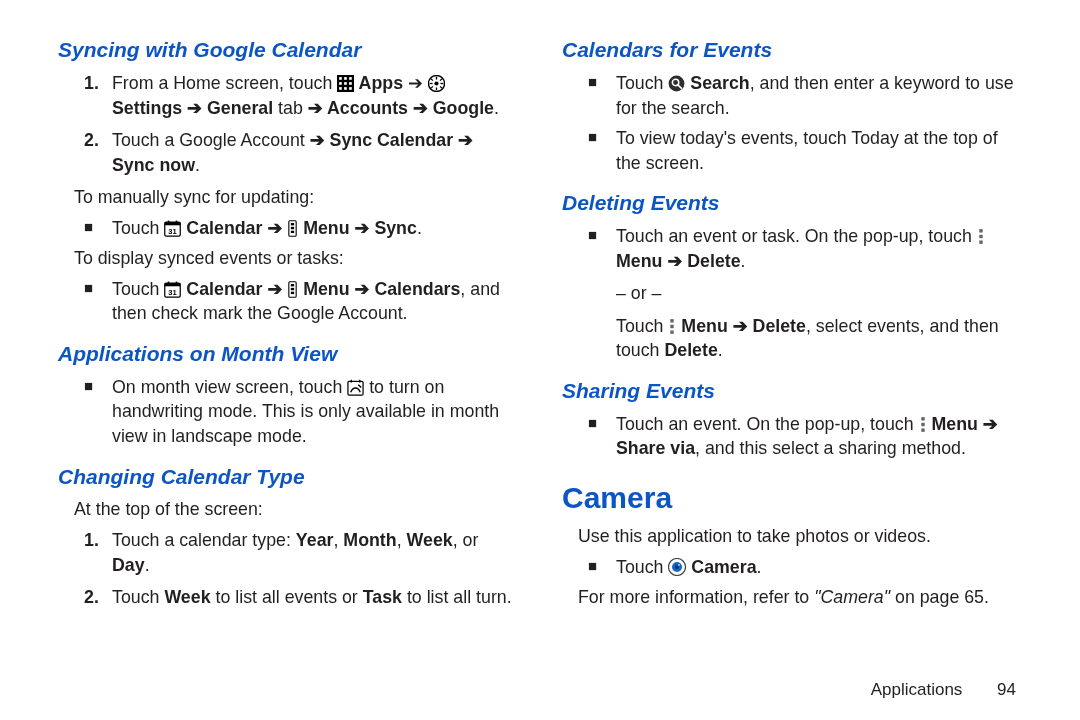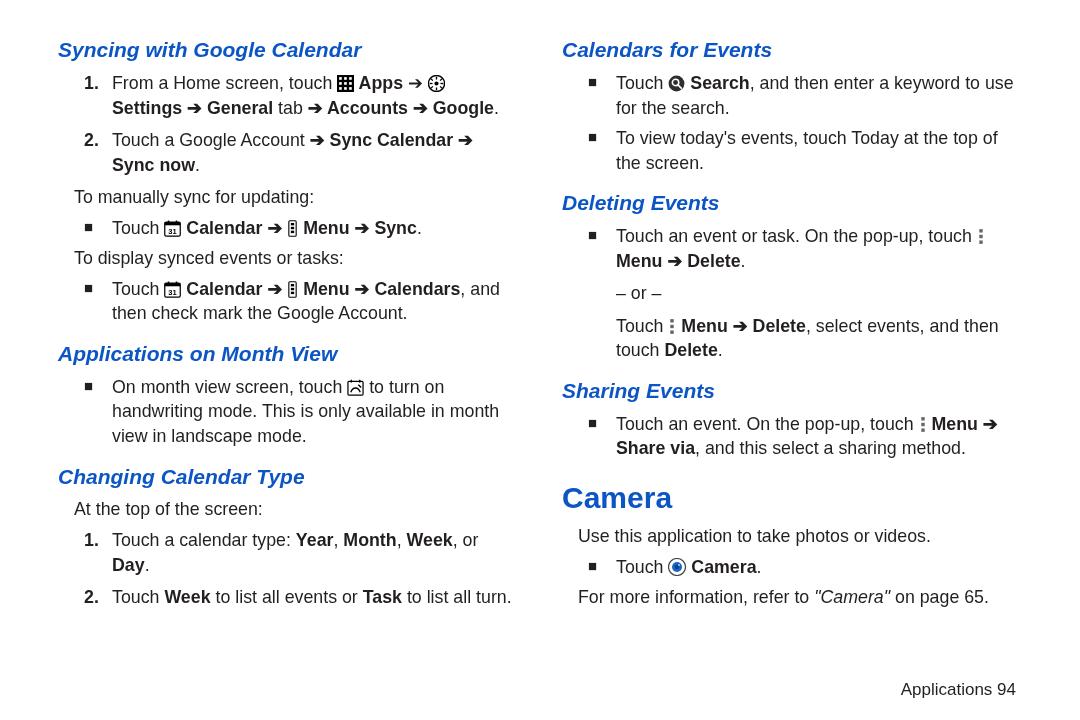--- a/index.html
+++ b/index.html
@@ -81,20 +81,21 @@
   b { font-weight: 700; }
   .quoted { font-style: italic; }
   .footer {
     text-align: right;
     font-size: 17px;
     padding-top: 8px;
     padding-right: 6px;
   }
   .footer .pn {
     display: inline-block;
+    margin-left: 30px;
   }
   svg { display: inline-block; vertical-align: -3px; }
 </style>
 </head>
 <body>
 
 <svg width="0" height="0" style="position:absolute">
   <symbol id="i-apps" viewBox="0 0 16 16">
     <rect x="0" y="0" width="16" height="16" fill="#000"></rect>
     <g fill="#fff">

